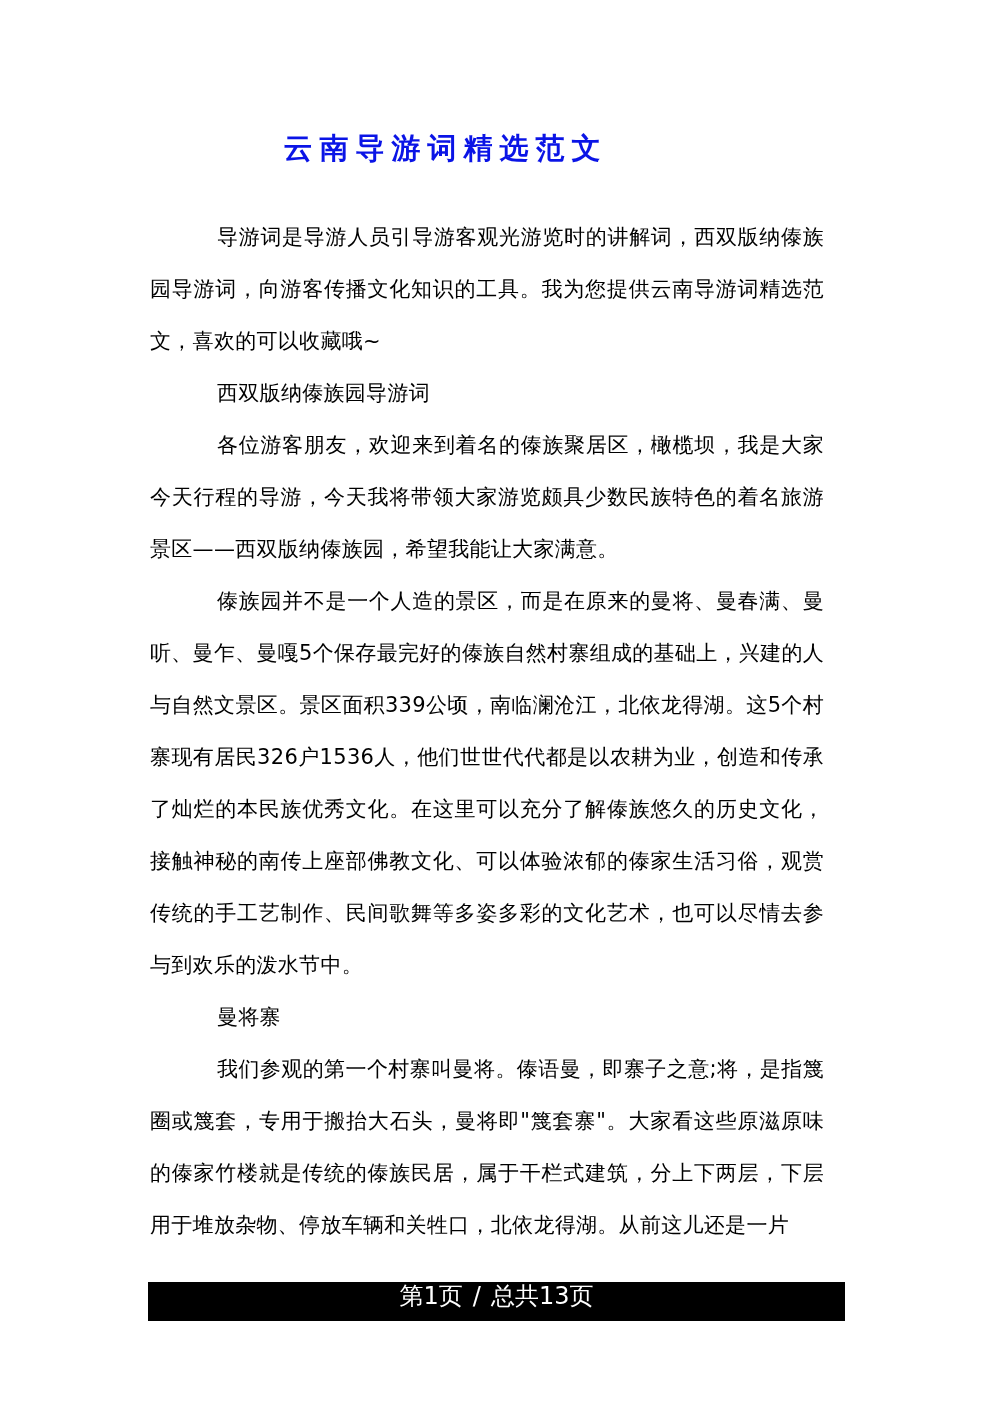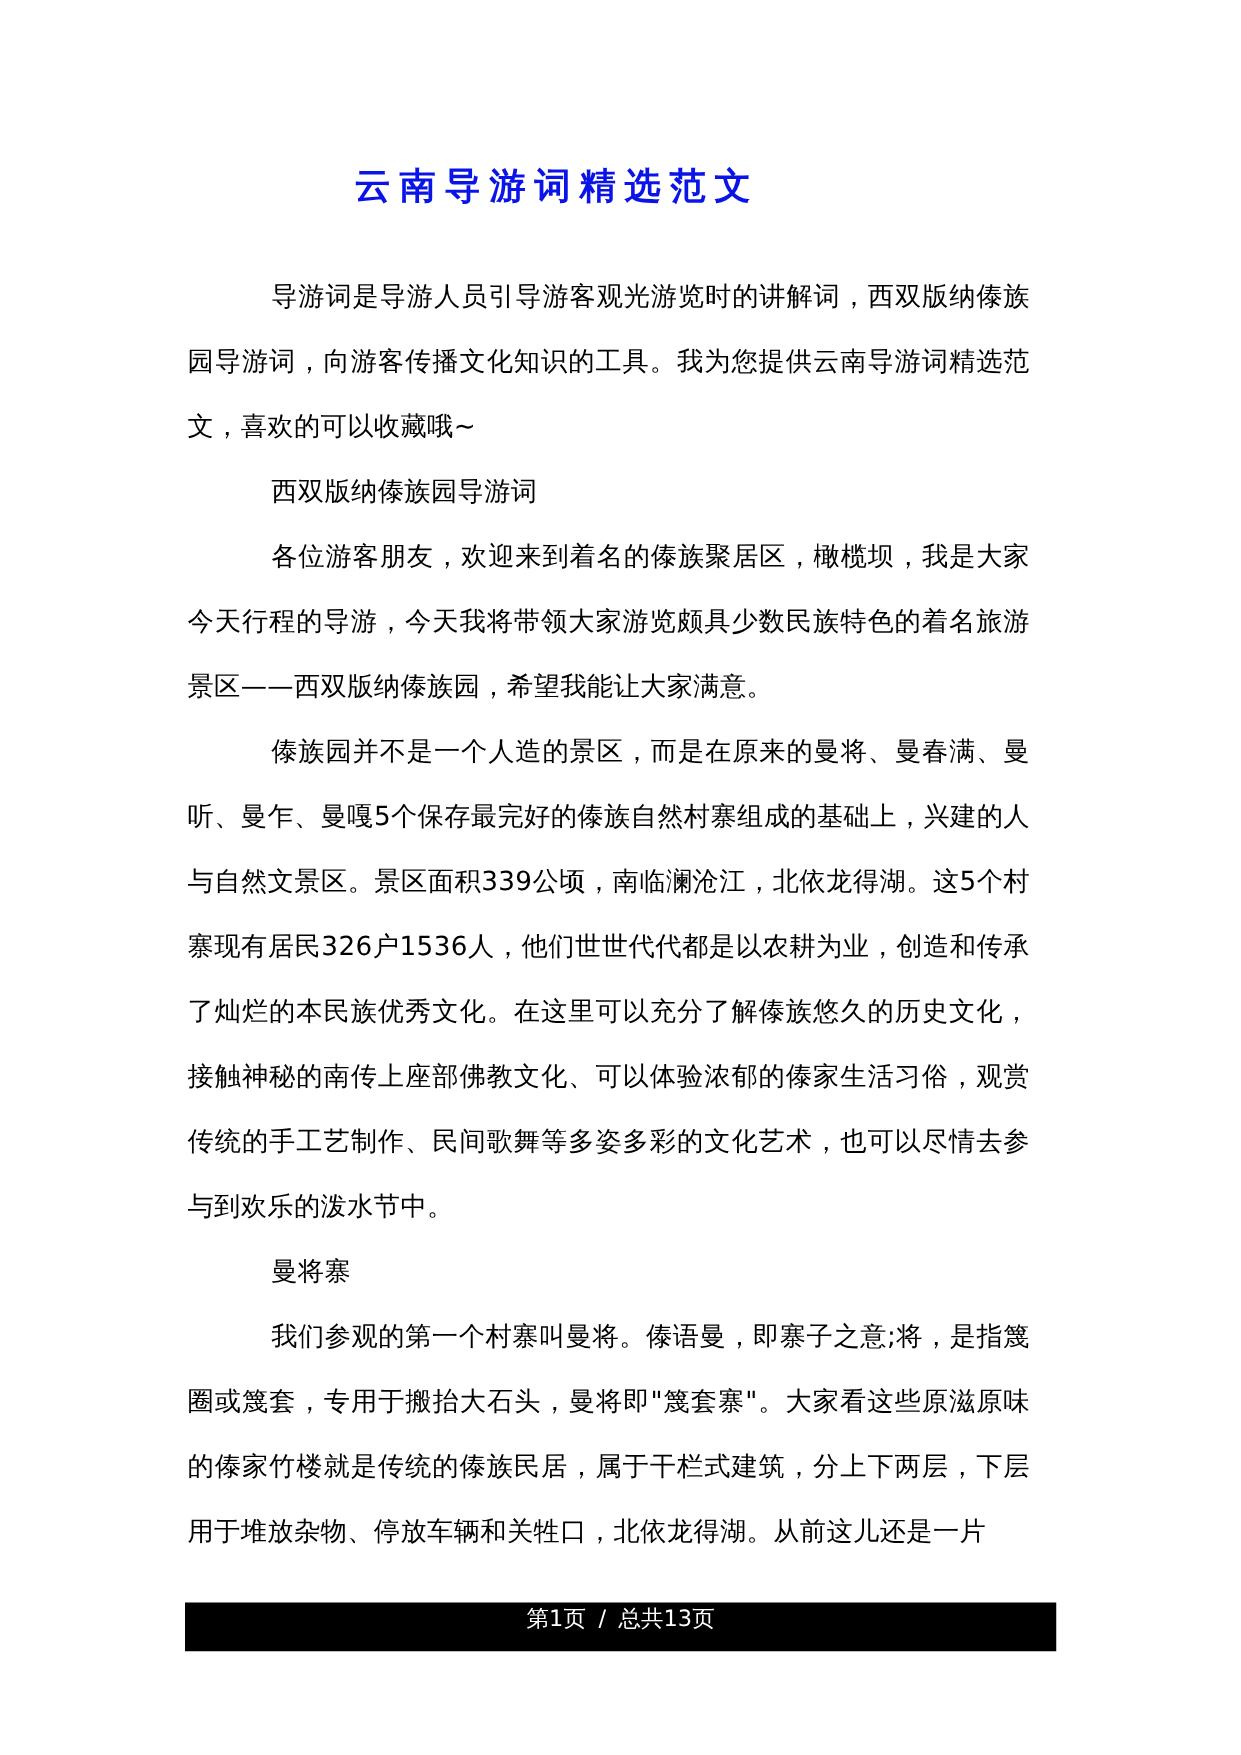--- a/index.html
+++ b/index.html
@@ -65,21 +65,21 @@
       height: 39px;
       background: #000000;
     }
     .footer-text {
       position: absolute;
       left: 0;
       top: 2px;
       width: 100%;
       text-align: center;
       font-family: "DejaVu Sans", sans-serif;
-      font-size: 18px;
+      font-size: 24px;
       line-height: 24px;
       color: #ffffff;
       white-space: nowrap;
     }
     .footer-text span { display: inline-block; }
     .sep { margin: 0 10px; }
   </style>
 </head>
 <body>
 

